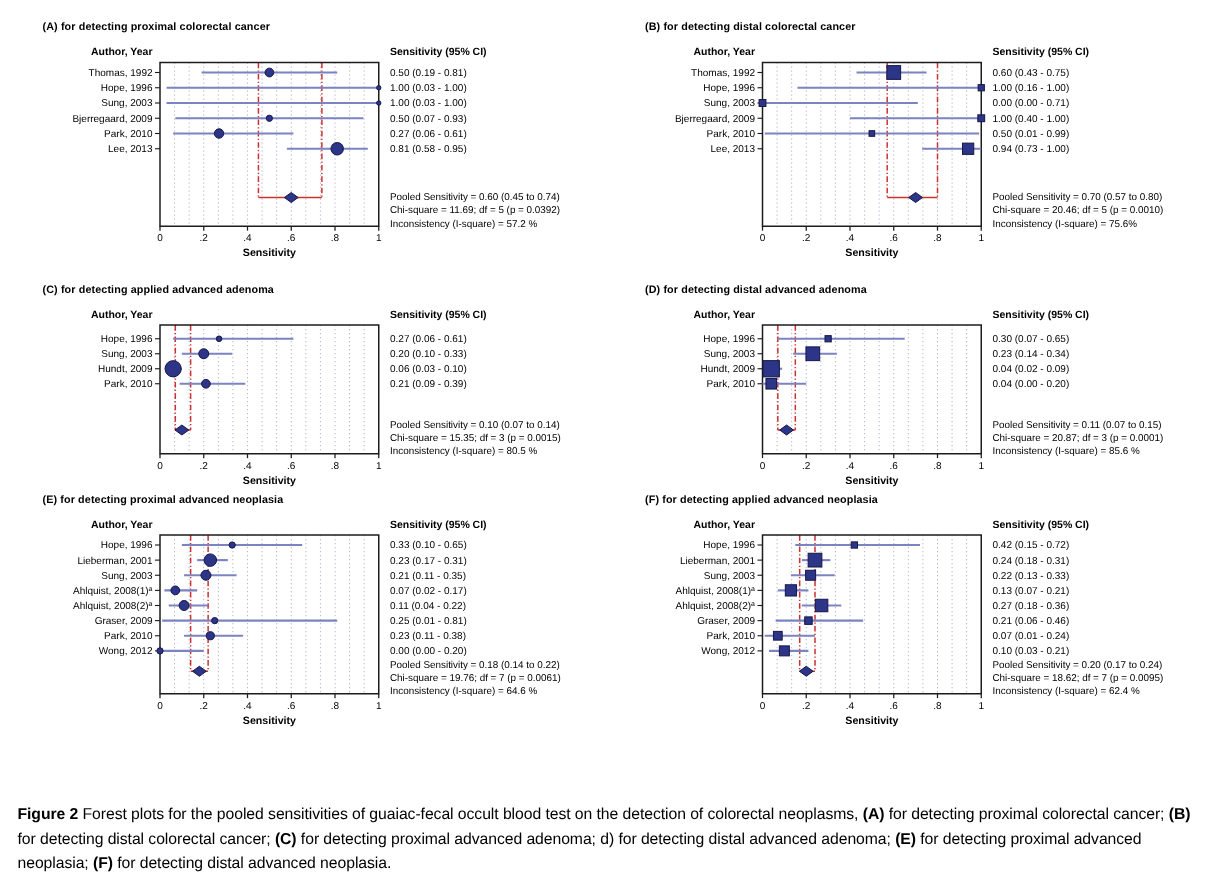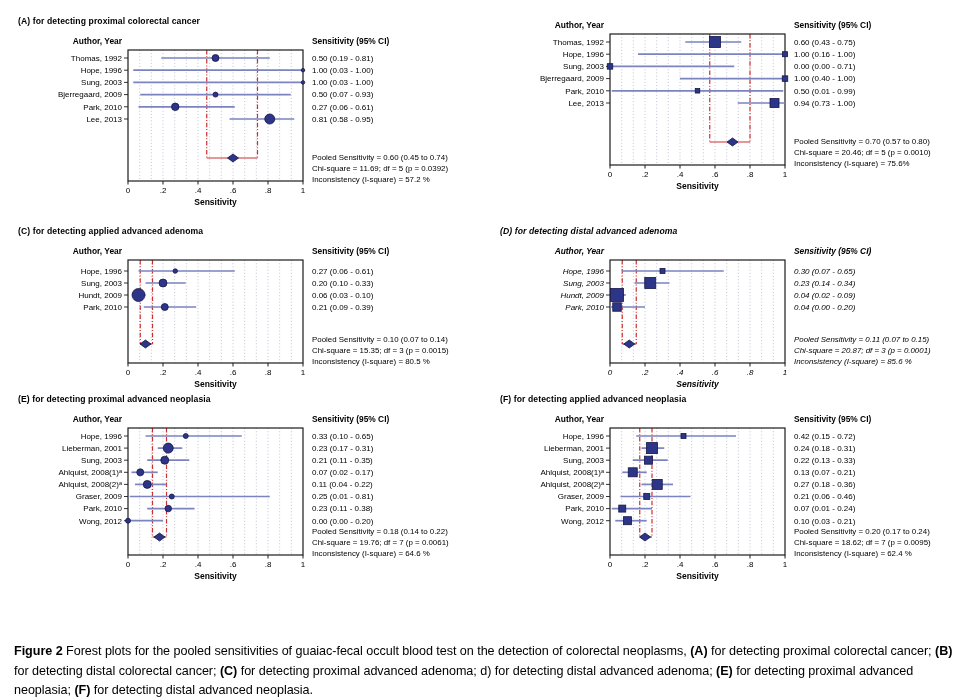--- a/index.html
+++ b/index.html
@@ -1,19 +1,19 @@
 <!DOCTYPE html>
 <html><head>
 <meta charset="utf-8">
 <style>
   html,body{margin:0;padding:0;background:#fff;}
   #page{position:relative;width:973px;height:700px;background:#ffffff;overflow:hidden;
         font-family:"Liberation Sans","DejaVu Sans",sans-serif;color:#000;}
   .panel{position:absolute;width:470px;}
-  .panel-title{font-size:8.6px;font-weight:bold;letter-spacing:0.1px;height:16px;white-space:nowrap;}
+  .panel-title{font-size:8.6px;font-weight:bold;letter-spacing:0.1px;height:16px;white-space:nowrap;margin-left:16px;}
   .plot-mount{position:relative;}
   svg{display:block;overflow:visible;}
   svg text{font-family:"Liberation Sans","DejaVu Sans",sans-serif;fill:#000;}
   .t-lbl{font-size:8px;}
   .t-hdr{font-size:8.4px;font-weight:bold;}
   .t-tick{font-size:8px;}
   .t-stats{font-size:7.9px;}
   .t-axis{font-size:8.5px;font-weight:bold;}
   #caption-block{position:absolute;left:14px;top:642px;width:948px;
         font-size:12.6px;line-height:1.56;letter-spacing:-0.05px;}
@@ -95,20 +95,21 @@
           <text x="104" y="12" class="t-hdr" text-anchor="end">Author, Year</text>
           <text x="294" y="12" class="t-hdr" text-anchor="start">Sensitivity  (95% CI)</text>
           <text x="294" y="128" class="t-stats" text-anchor="start">Pooled  Sensitivity  =  0.60  (0.45  to  0.74)</text>
           <text x="294" y="138.8" class="t-stats" text-anchor="start">Chi-square  =  11.69;  df  =  5  (p =  0.0392)</text>
           <text x="294" y="149.6" class="t-stats" text-anchor="start">Inconsistency  (I-square)  =  57.2  %</text>
         </svg>
       </div>
   </div>
 
   <div class="panel" style="left:500px;top:16px;">
+    <div class="panel-title">(B) for detecting distal colorectal  cancer</div>
     <div class="plot-mount" id="mount-B">
         <svg width="470" height="179" viewBox="0 0 470 179">
           <line x1="121.66666666666667" y1="18" x2="121.66666666666667" y2="149" stroke="#b2b5c6" stroke-width="0.8" stroke-dasharray="1 2.2"></line>
           <line x1="133.33333333333334" y1="18" x2="133.33333333333334" y2="149" stroke="#b2b5c6" stroke-width="0.8" stroke-dasharray="1 2.2"></line>
           <line x1="145" y1="18" x2="145" y2="149" stroke="#b2b5c6" stroke-width="0.8" stroke-dasharray="1 2.2"></line>
           <line x1="156.66666666666666" y1="18" x2="156.66666666666666" y2="149" stroke="#b2b5c6" stroke-width="0.8" stroke-dasharray="1 2.2"></line>
           <line x1="168.33333333333334" y1="18" x2="168.33333333333334" y2="149" stroke="#b2b5c6" stroke-width="0.8" stroke-dasharray="1 2.2"></line>
           <line x1="180" y1="18" x2="180" y2="149" stroke="#b2b5c6" stroke-width="0.8" stroke-dasharray="1 2.2"></line>
           <line x1="191.66666666666669" y1="18" x2="191.66666666666669" y2="149" stroke="#b2b5c6" stroke-width="0.8" stroke-dasharray="1 2.2"></line>
           <line x1="203.33333333333331" y1="18" x2="203.33333333333331" y2="149" stroke="#b2b5c6" stroke-width="0.8" stroke-dasharray="1 2.2"></line>
@@ -233,21 +234,21 @@
           <text x="197.5" y="145" class="t-axis" text-anchor="middle">Sensitivity</text>
           <text x="104" y="12" class="t-hdr" text-anchor="end">Author, Year</text>
           <text x="294" y="12" class="t-hdr" text-anchor="start">Sensitivity  (95% CI)</text>
           <text x="294" y="100" class="t-stats" text-anchor="start">Pooled  Sensitivity  =  0.10  (0.07  to  0.14)</text>
           <text x="294" y="110.8" class="t-stats" text-anchor="start">Chi-square  =  15.35;  df  =   3  (p =  0.0015)</text>
           <text x="294" y="121.6" class="t-stats" text-anchor="start">Inconsistency  (I-square)  =  80.5  %</text>
         </svg>
       </div>
   </div>
 
-  <div class="panel" style="left:500px;top:226px;font-style:italic;">
+  <div class="panel" style="left:500px;top:226px;">
     <div class="panel-title">(D) for detecting distal advanced  adenoma</div>
     <div class="plot-mount" id="mount-D">
         <svg width="470" height="151" viewBox="0 0 470 151">
           <line x1="121.66666666666667" y1="18" x2="121.66666666666667" y2="121" stroke="#b2b5c6" stroke-width="0.8" stroke-dasharray="1 2.2"></line>
           <line x1="133.33333333333334" y1="18" x2="133.33333333333334" y2="121" stroke="#b2b5c6" stroke-width="0.8" stroke-dasharray="1 2.2"></line>
           <line x1="145" y1="18" x2="145" y2="121" stroke="#b2b5c6" stroke-width="0.8" stroke-dasharray="1 2.2"></line>
           <line x1="156.66666666666666" y1="18" x2="156.66666666666666" y2="121" stroke="#b2b5c6" stroke-width="0.8" stroke-dasharray="1 2.2"></line>
           <line x1="168.33333333333334" y1="18" x2="168.33333333333334" y2="121" stroke="#b2b5c6" stroke-width="0.8" stroke-dasharray="1 2.2"></line>
           <line x1="180" y1="18" x2="180" y2="121" stroke="#b2b5c6" stroke-width="0.8" stroke-dasharray="1 2.2"></line>
           <line x1="191.66666666666669" y1="18" x2="191.66666666666669" y2="121" stroke="#b2b5c6" stroke-width="0.8" stroke-dasharray="1 2.2"></line>

